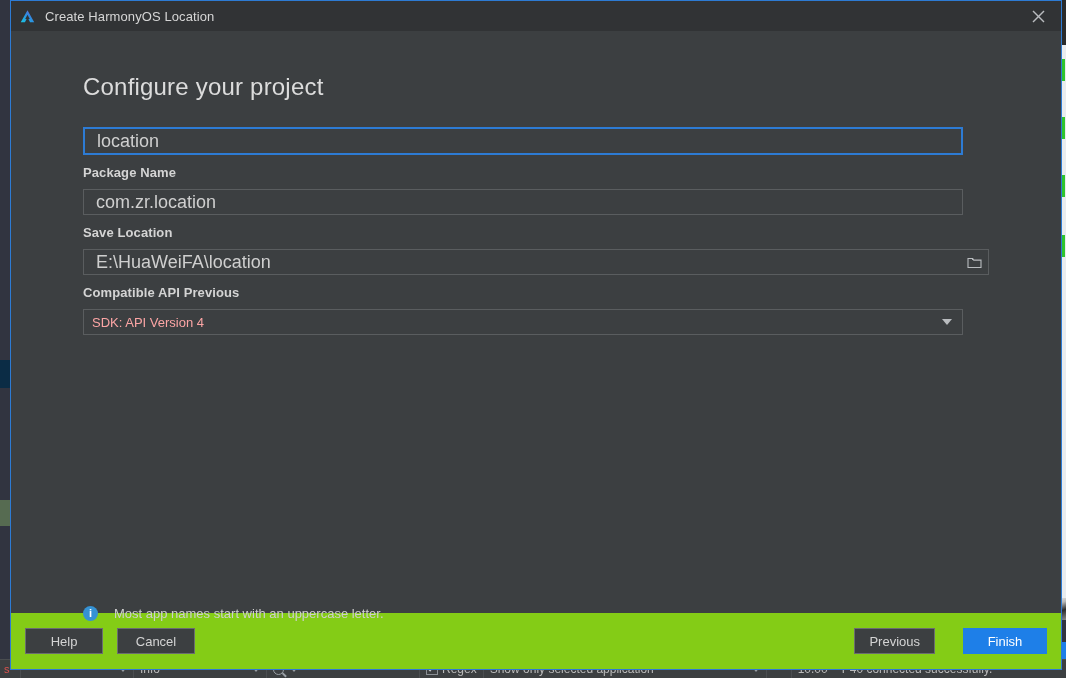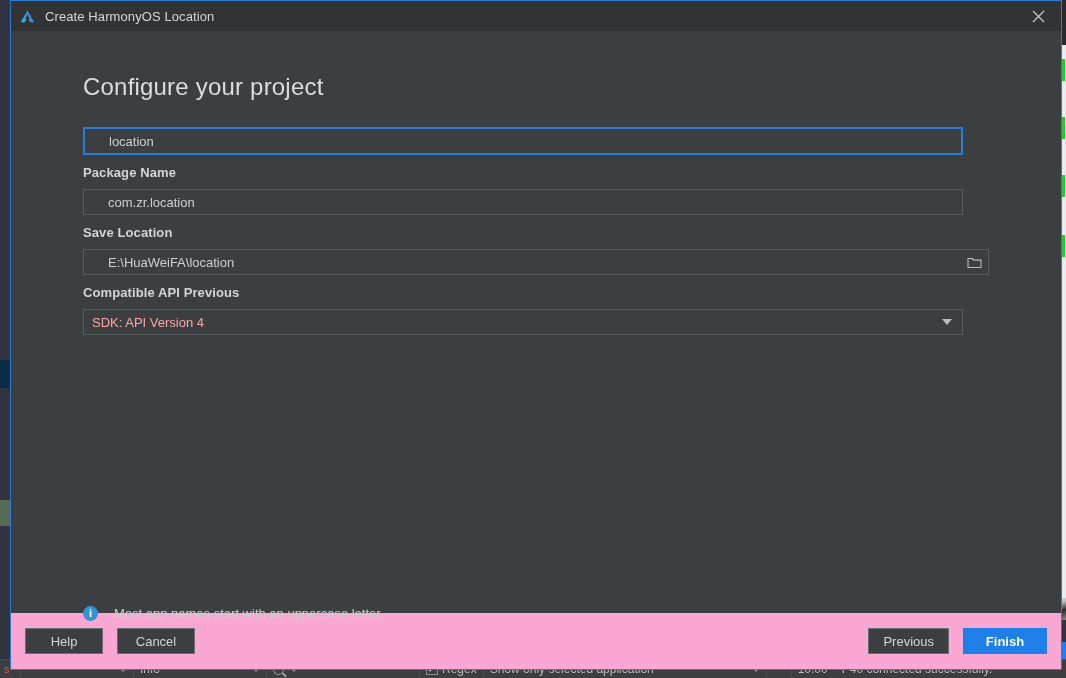--- a/index.html
+++ b/index.html
@@ -207,23 +207,23 @@
     letter-spacing: 0.1px;
   }
   .input-row { position: relative; }
   .text-input {
     width: 880px;
     height: 26px;
     box-sizing: border-box;
     background: #3c3f41;
     border: 1px solid #5a5d5f;
     color: #cfcfcf;
-    font-size: 13px;
+    font-size: 18px;
     font-family: "Liberation Sans", sans-serif;
-    padding: 0 24px;
+    padding: 0 12px;
     outline: none;
     display: block;
   }
   .text-input.focused {
     border: 2px solid #2d7bd4;
     height: 28px;
   }
   .with-btn .text-input { width: 880px; padding-right: 30px; }
 
   .browse-btn {
@@ -289,46 +289,46 @@
   }
   .hint-text {
     margin-left: 16px;
     font-size: 13px;
     color: #cfcfcf;
   }
 
   .footer {
     flex: 0 0 auto;
     height: 56px;
-    background: #f9a8d4;
+    background: #84cc16;
     display: flex;
     align-items: center;
     padding: 0 14px;
     box-sizing: border-box;
   }
   .footer-left { display: flex; gap: 14px; }
-  .footer-right { display: flex; gap: 14px; margin-left: auto; }
+  .footer-right { display: flex; gap: 28px; margin-left: auto; }
 
   .btn {
     min-width: 78px;
     height: 26px;
     box-sizing: border-box;
     background: #3c3f41;
     border: 1px solid #6a6d70;
     color: #d4d4d4;
     font-size: 13px;
     font-family: "Liberation Sans", sans-serif;
     cursor: pointer;
     padding: 0 14px;
   }
   .btn.primary {
     background: #1e7fe8;
     border: 1px solid #1e7fe8;
     color: #ffffff;
-    font-weight: bold;
+    font-weight: normal;
     min-width: 84px;
   }
 </style>
 </head>
 <body>
 
 <div class="ide-bg">
   <div class="ide-gutter-mark blue" style="top:360px;height:28px;"></div>
   <div class="ide-gutter-mark green" style="top:500px;height:26px;"></div>
 

